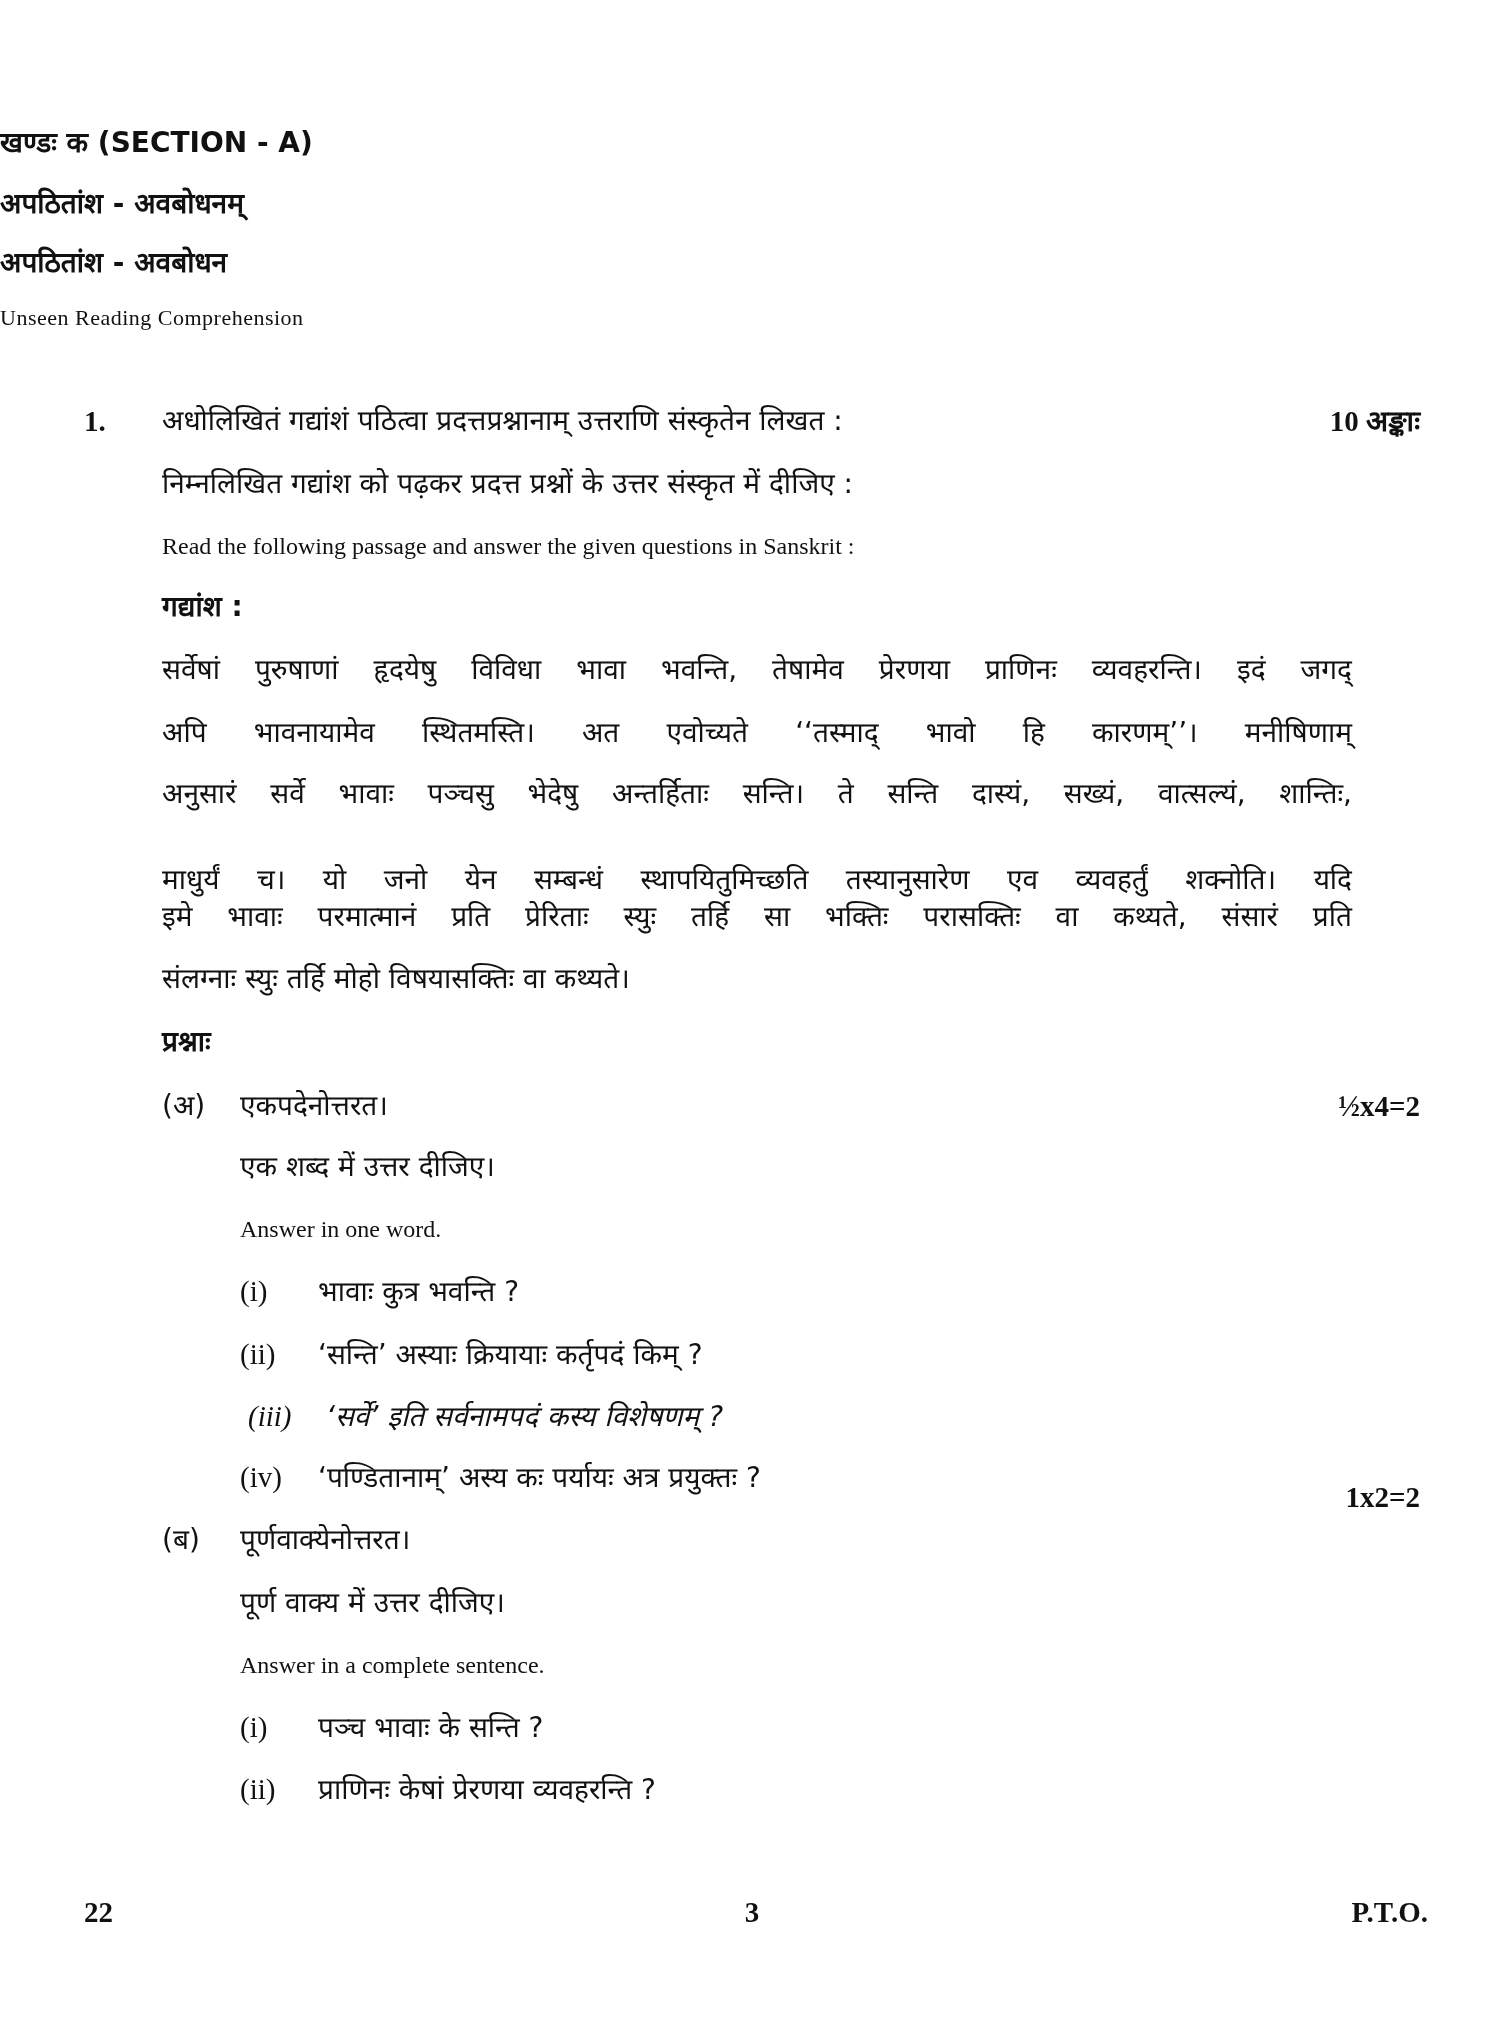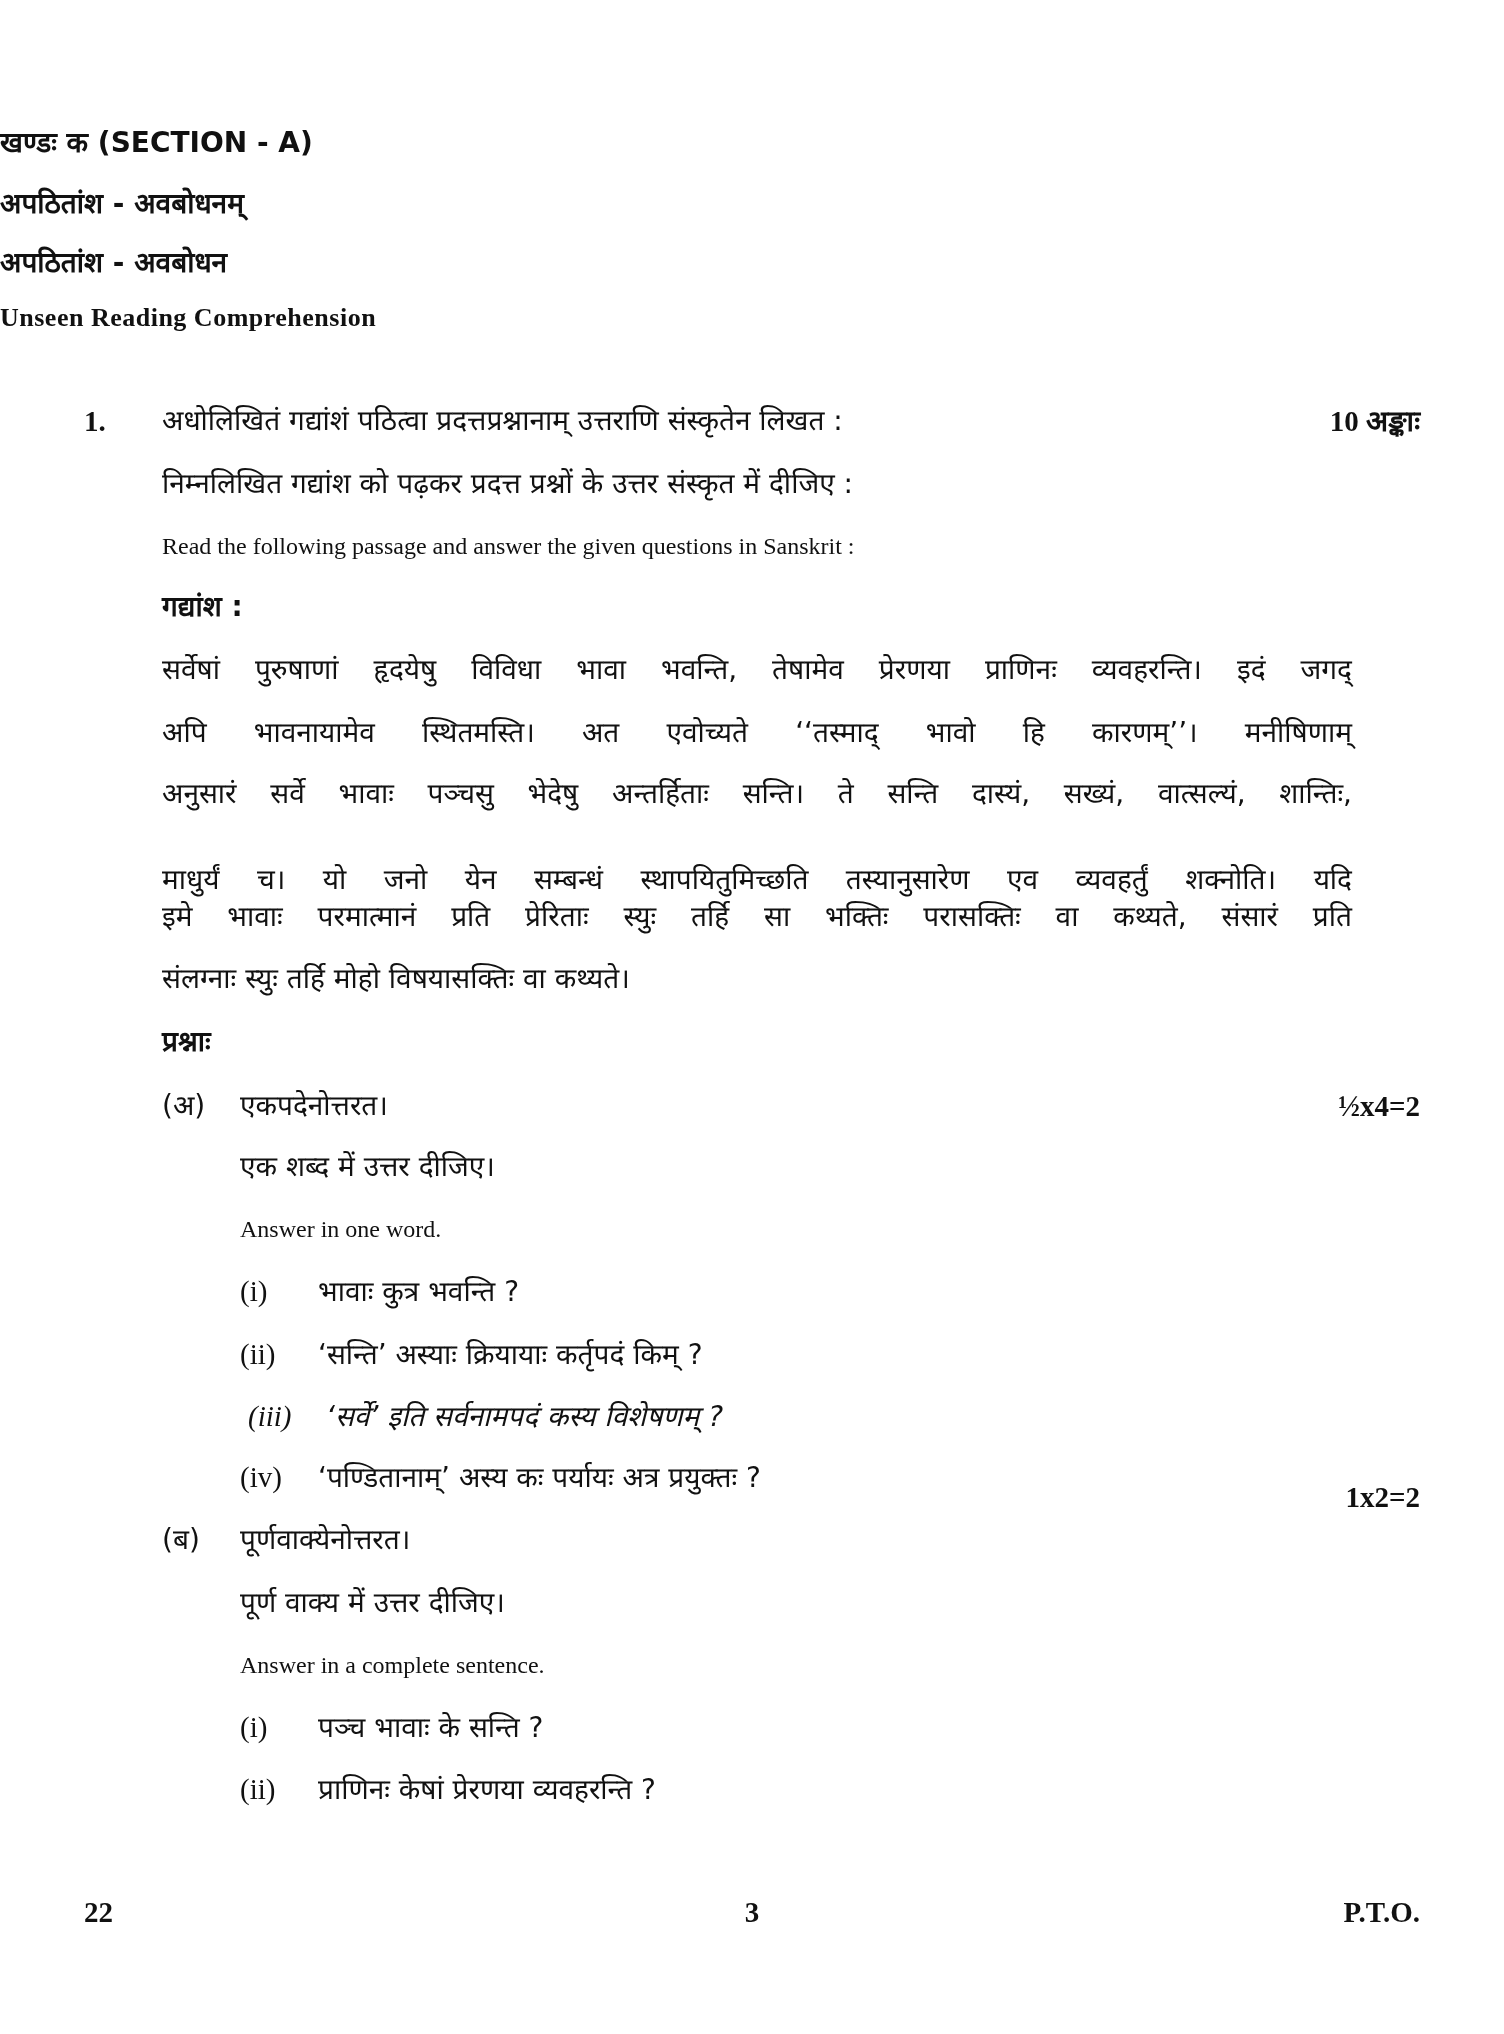--- a/index.html
+++ b/index.html
@@ -1,21 +1,21 @@
 <!DOCTYPE html>
 <html><head>
 <meta charset="utf-8">
 <style>
   html, body { margin: 0; padding: 0; background: #ffffff; }
   body { width: 1504px; height: 2034px; position: relative; overflow: hidden;
          font-family: "DejaVu Serif", "Liberation Serif", serif; color: #111111; }
   .line { position: absolute; white-space: nowrap; line-height: 40px; height: 40px; transform: translateY(-20px); }
   .center { left: 0; width: 1504px; }
   .title { font-weight: bold; font-size: 30px; }
-  .title-en { font-weight: bold; font-size: 26px; font-family: "Liberation Serif", "DejaVu Serif", serif; letter-spacing: 0.5px; }
+  .title-en { font-weight: normal; font-size: 22px; font-family: "Liberation Serif", "DejaVu Serif", serif; letter-spacing: 0.5px; }
   .deva { font-family: "DejaVu Sans", "Liberation Sans", sans-serif; font-size: 28px; }
   .deva-bold { font-family: "DejaVu Sans", "Liberation Sans", sans-serif; font-size: 28px; font-weight: bold; }
   .en { font-family: "Liberation Serif", "DejaVu Serif", serif; font-size: 24px; }
   .num { font-family: "Liberation Serif", "DejaVu Serif", serif; font-weight: bold; font-size: 29px; }
   .marks { position: absolute; right: 84px; text-align: right; }
   .passage { position: absolute; left: 162px; width: 1190px; font-family: "DejaVu Sans", "Liberation Sans", sans-serif;
              font-size: 28px; line-height: 40px; height: 40px; white-space: nowrap; transform: translateY(-20px);
              text-align: justify; text-align-last: justify; }
   .passage.last { text-align-last: left; }
   .roman { display: inline-block; width: 78px; font-family: "Liberation Serif", "DejaVu Serif", serif; font-size: 29px; }
@@ -77,13 +77,13 @@
 
 <div class="line deva" style="top:1727px; left:240px;">
   <span class="roman">(i)</span><span>पञ्च भावाः के सन्ति ?</span>
 </div>
 <div class="line deva" style="top:1789px; left:240px;">
   <span class="roman">(ii)</span><span>प्राणिनः केषां प्रेरणया व्यवहरन्ति ?</span>
 </div>
 
 <div class="footer" style="top:1912px; left:84px;">22</div>
 <div class="footer" style="top:1912px; left:0; width:1504px; text-align:center;">3</div>
-<div class="footer" style="top:1912px; right:84px;">P.T.O.</div>
+<div class="footer" style="top:1912px; right:76px;">P.T.O.</div>
 
 </body></html>

